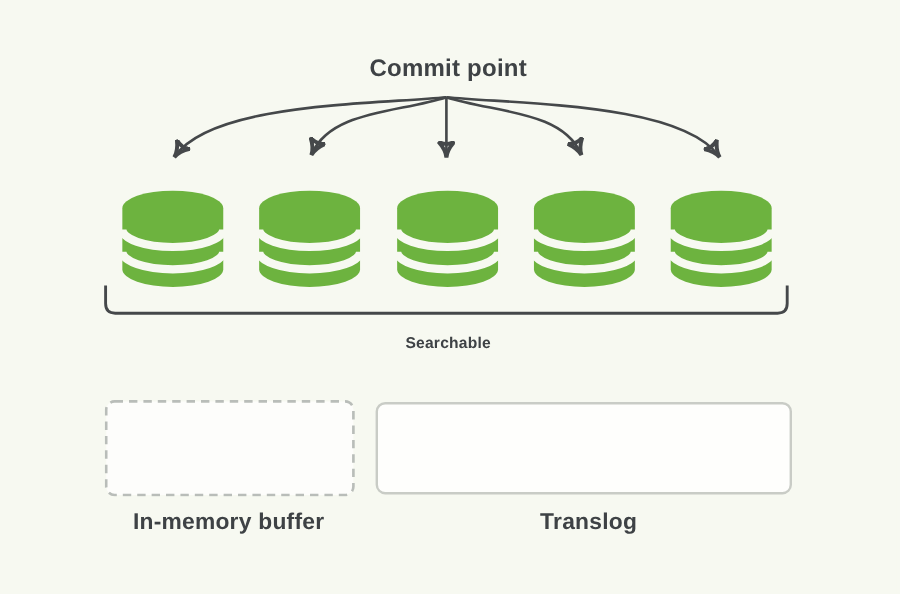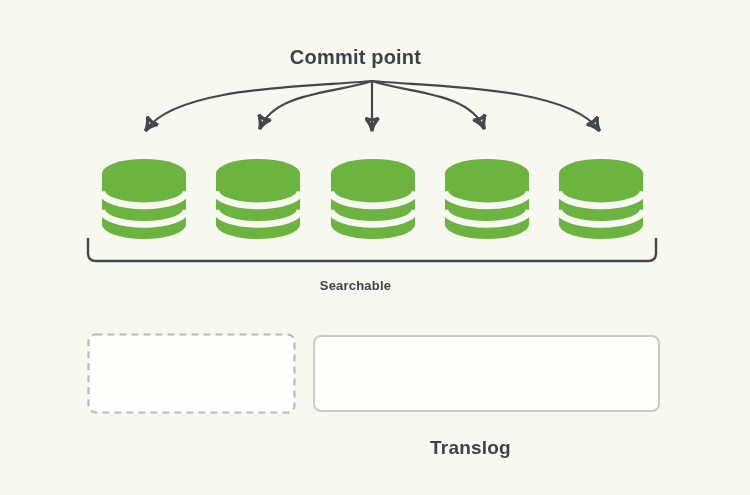--- a/index.html
+++ b/index.html
@@ -15,20 +15,21 @@
   body{
     font-family:"Liberation Sans", sans-serif;
     background:var(--canvas-bg);
   }
   .canvas{
     position:relative;
     width:711px;
     height:495px;
     background:var(--canvas-bg);
     overflow:hidden;
+    padding-left:36px;
   }
   .label{
     position:absolute;
     color:var(--text-dark);
     font-weight:700;
     text-align:center;
     letter-spacing:0.2px;
     white-space:nowrap;
   }
   .commit-title{
@@ -37,23 +38,22 @@
   }
   .searchable-label{
     left:0; right:0; top:278px;
     font-size:13px;
   }
   .buffer-label{
     left:88px; width:205px; top:425px;
     font-size:19px;
   }
   .translog-label{
-    left:297px; width:347px; top:425px;
+    left:317px; width:347px; top:425px;
     font-size:19px;
-    margin-top:12px;
   }
   .fan-arrows{
     position:absolute; left:80px; top:70px;
     width:590px; height:80px;
   }
   .fan-arrows path{
     stroke:var(--line-dark);
     stroke-width:2.2;
     fill:none;
   }
@@ -164,16 +164,17 @@
   </svg>
 
   <div class="label searchable-label">Searchable</div>
 
   <svg class="buffer-box" viewBox="0 0 209 81" aria-hidden="true">
     <rect x="1.5" y="1.5" width="206" height="78" rx="7"></rect>
   </svg>
 
   <div class="translog-box"></div>
 
+  <div class="label buffer-label">In-memory buffer</div>
 
   <div class="label translog-label">Translog</div>
 
 </div>
 
 </body></html>

